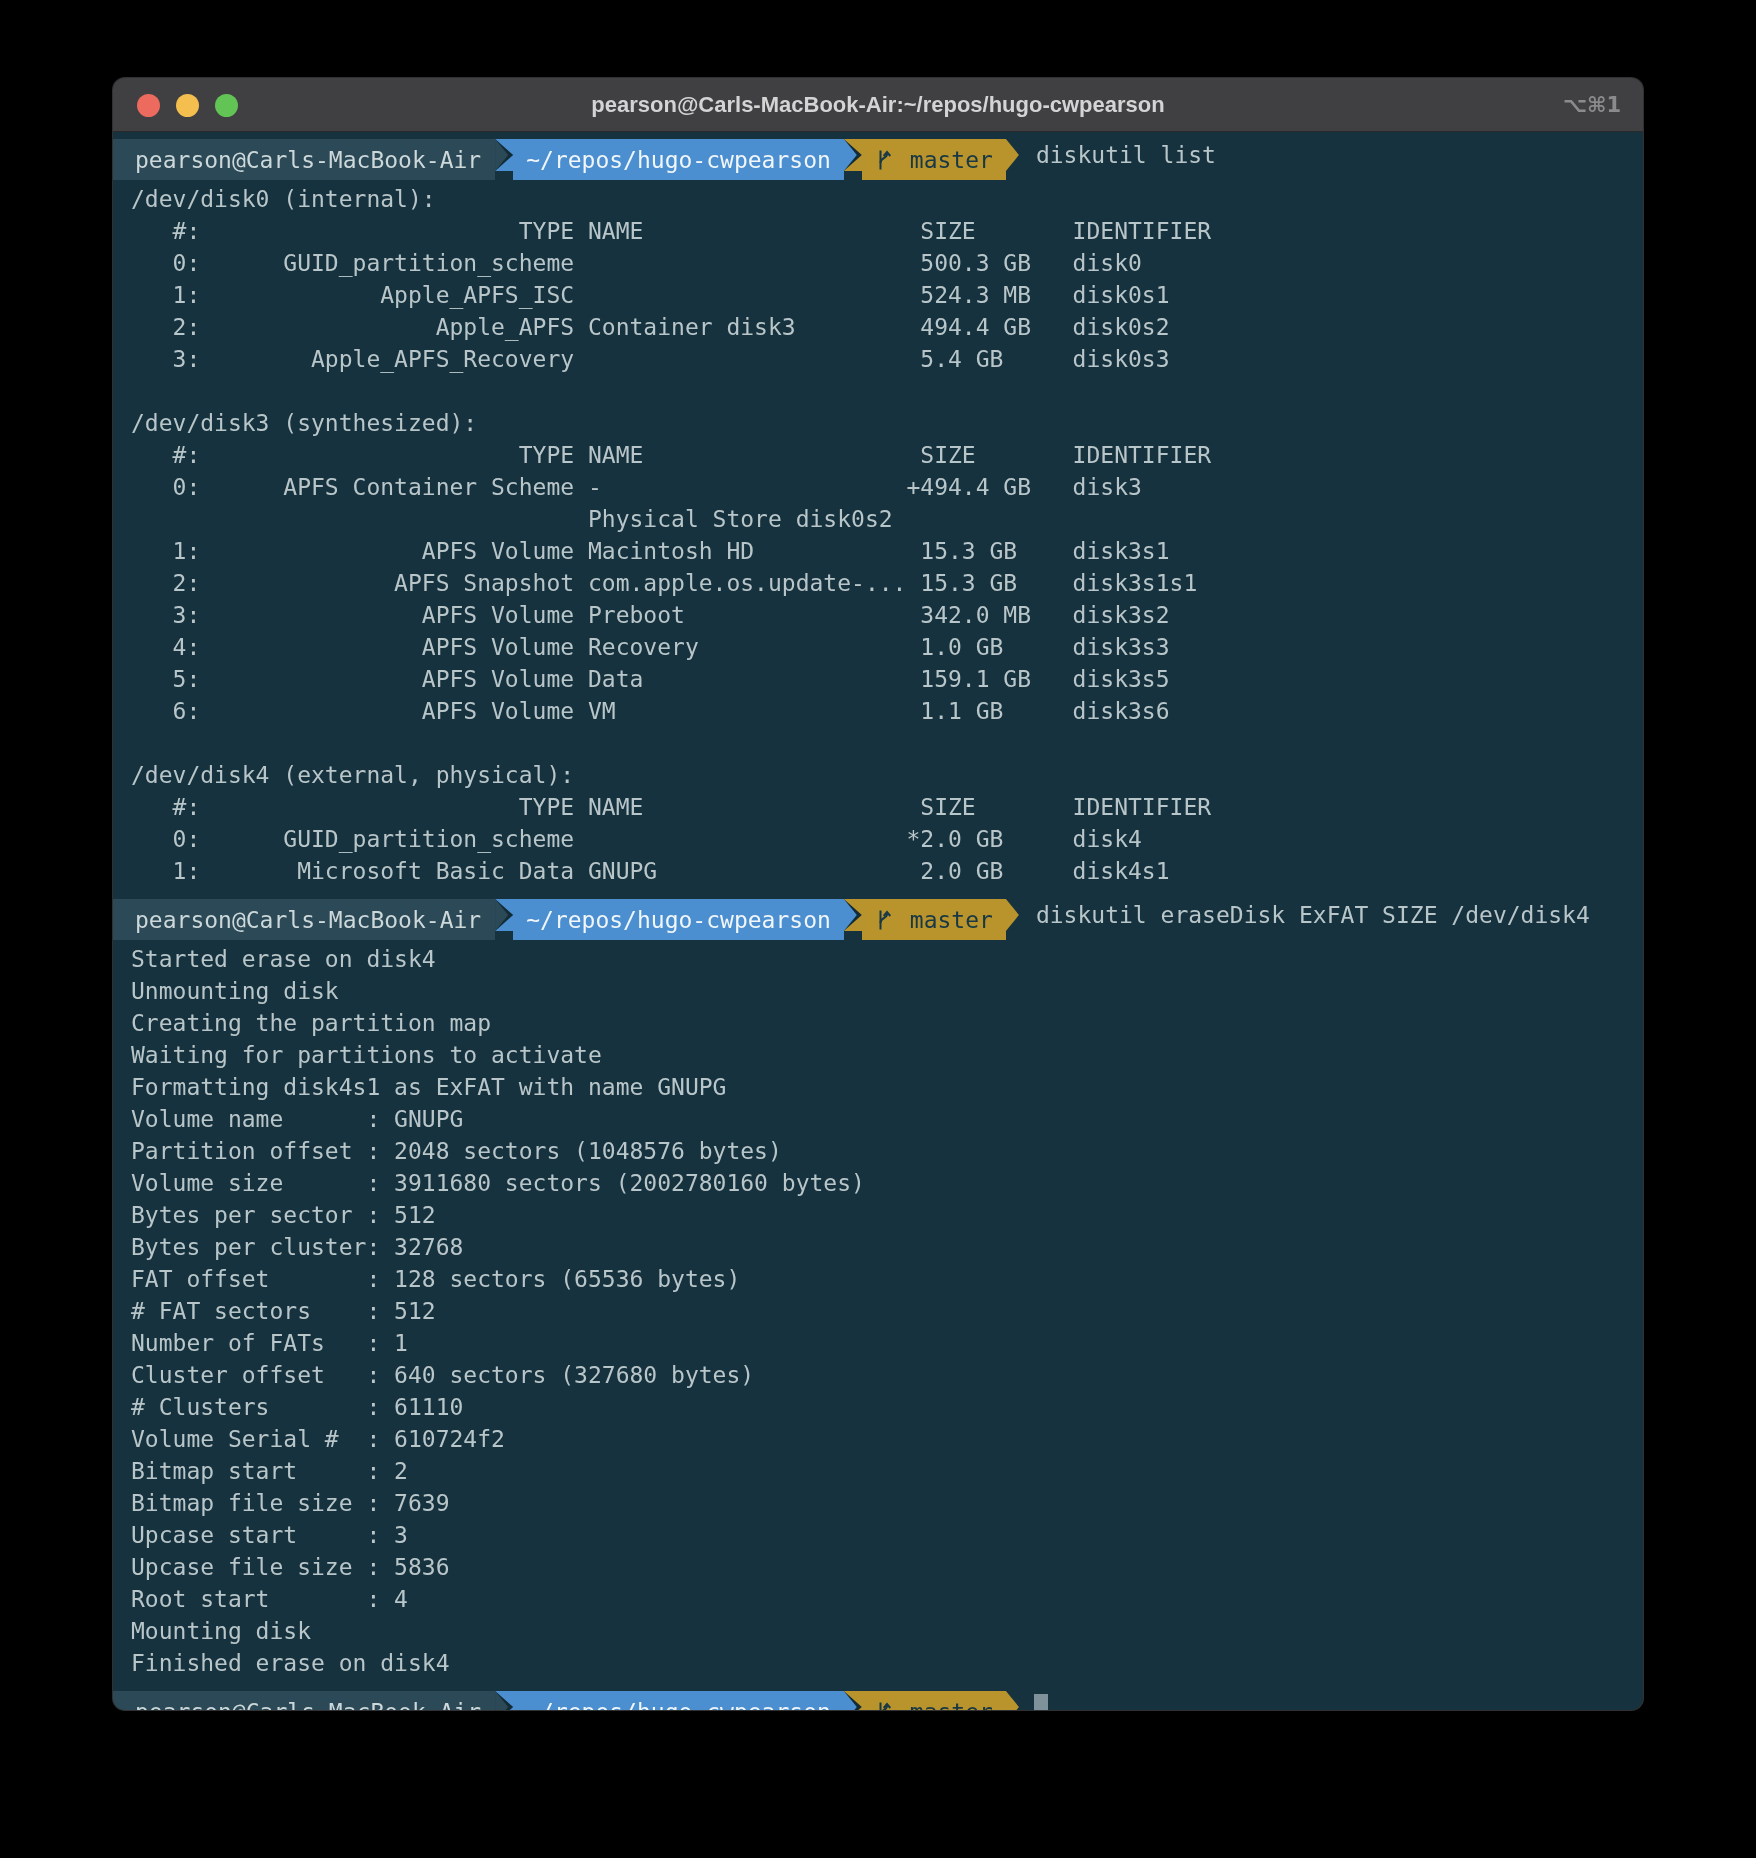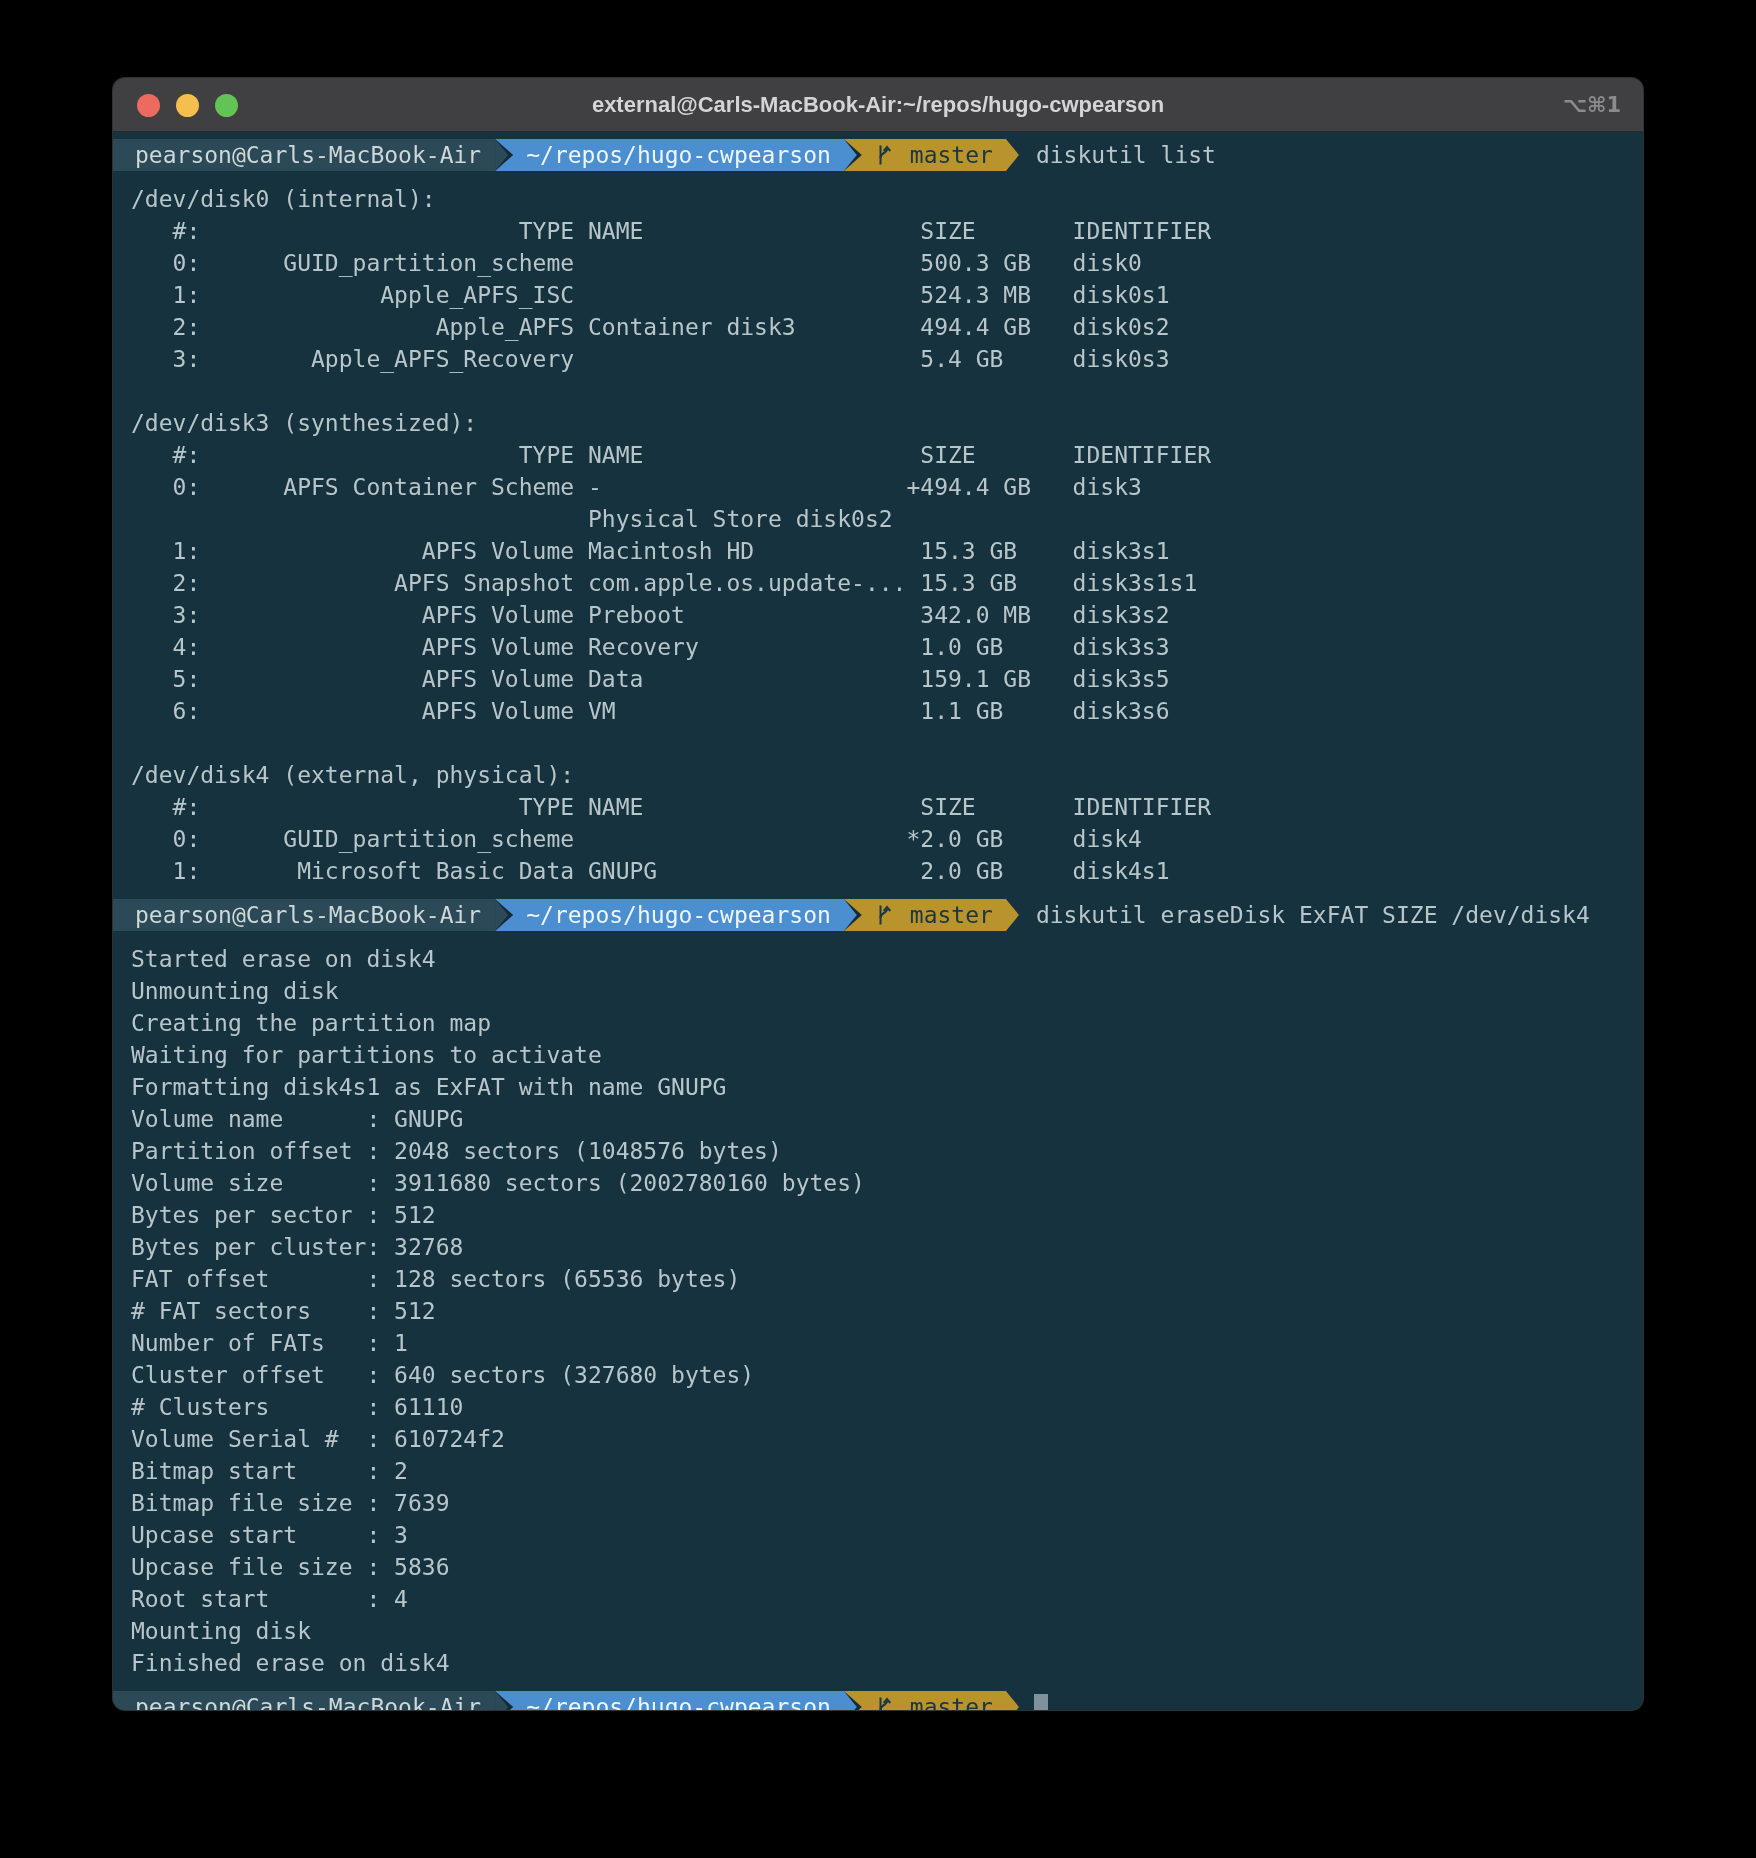--- a/index.html
+++ b/index.html
@@ -29,21 +29,21 @@
   .title{flex:1;text-align:center;font:bold 22px "Liberation Sans",sans-serif;color:var(--title_fg);
     white-space:nowrap;overflow:hidden}
   .shortcut{position:absolute;right:22px;font:bold 21px "DejaVu Sans",sans-serif;color:var(--shortcut_fg)}
 
   .term{position:absolute;top:55px;left:0;right:0;bottom:0;
     font-family:"DejaVu Sans Mono",monospace;font-size:23px;line-height:32px;
     color:var(--term_fg);padding-top:6px;overflow:hidden}
   .term pre{margin:12px;padding-left:6px;font:inherit;white-space:pre}
 
   .prompt-line{display:flex;align-items:stretch;height:32px;white-space:pre}
-  .seg{display:flex;align-items:center;height:32px;flex:none}
+  .seg{display:flex;align-items:center;height:41px;flex:none}
   .seg.host{background:var(--seg_host_bg);color:var(--seg_host_fg);padding:0 14px 0 22px}
   .seg.path{background:var(--seg_path_bg);color:var(--seg_path_fg);padding:10px 13px}
   .seg.branch{background:var(--seg_branch_bg);color:var(--seg_branch_fg);padding:0 13px;gap:18px}
   .branch-icon{width:17px;height:24px;display:block}
 
   .sep{position:relative;width:18px;height:32px;flex:none}
   .sep::after{content:"";position:absolute;inset:0;background:var(--sep_dark);
     clip-path:polygon(0 0,100% 50%,0 100%)}
   .sep::before{content:"";position:absolute;inset:0;background:var(--left);
     clip-path:polygon(0 0,calc(100% - 5px) 50%,0 100%);z-index:1}
@@ -58,21 +58,21 @@
 </head>
 <body>
 
 <div class="window">
   <div class="titlebar">
     <div class="traffic">
       <span class="light red"></span>
       <span class="light yellow"></span>
       <span class="light green"></span>
     </div>
-    <div class="title">external@Carls-MacBook-Air:~/repos/hugo-cwpearson</div>
+    <div class="title">pearson@Carls-MacBook-Air:~/repos/hugo-cwpearson</div>
     <div class="shortcut">⌥⌘1</div>
   </div>
 
   <div class="term">
 
     <div class="prompt-line">
       <span class="seg host"><span>pearson@Carls-MacBook-Air</span></span>
       <span class="sep sep-host-path"></span>
       <span class="seg path"><span>~/repos/hugo-cwpearson</span></span>
       <span class="sep sep-path-branch"></span>

